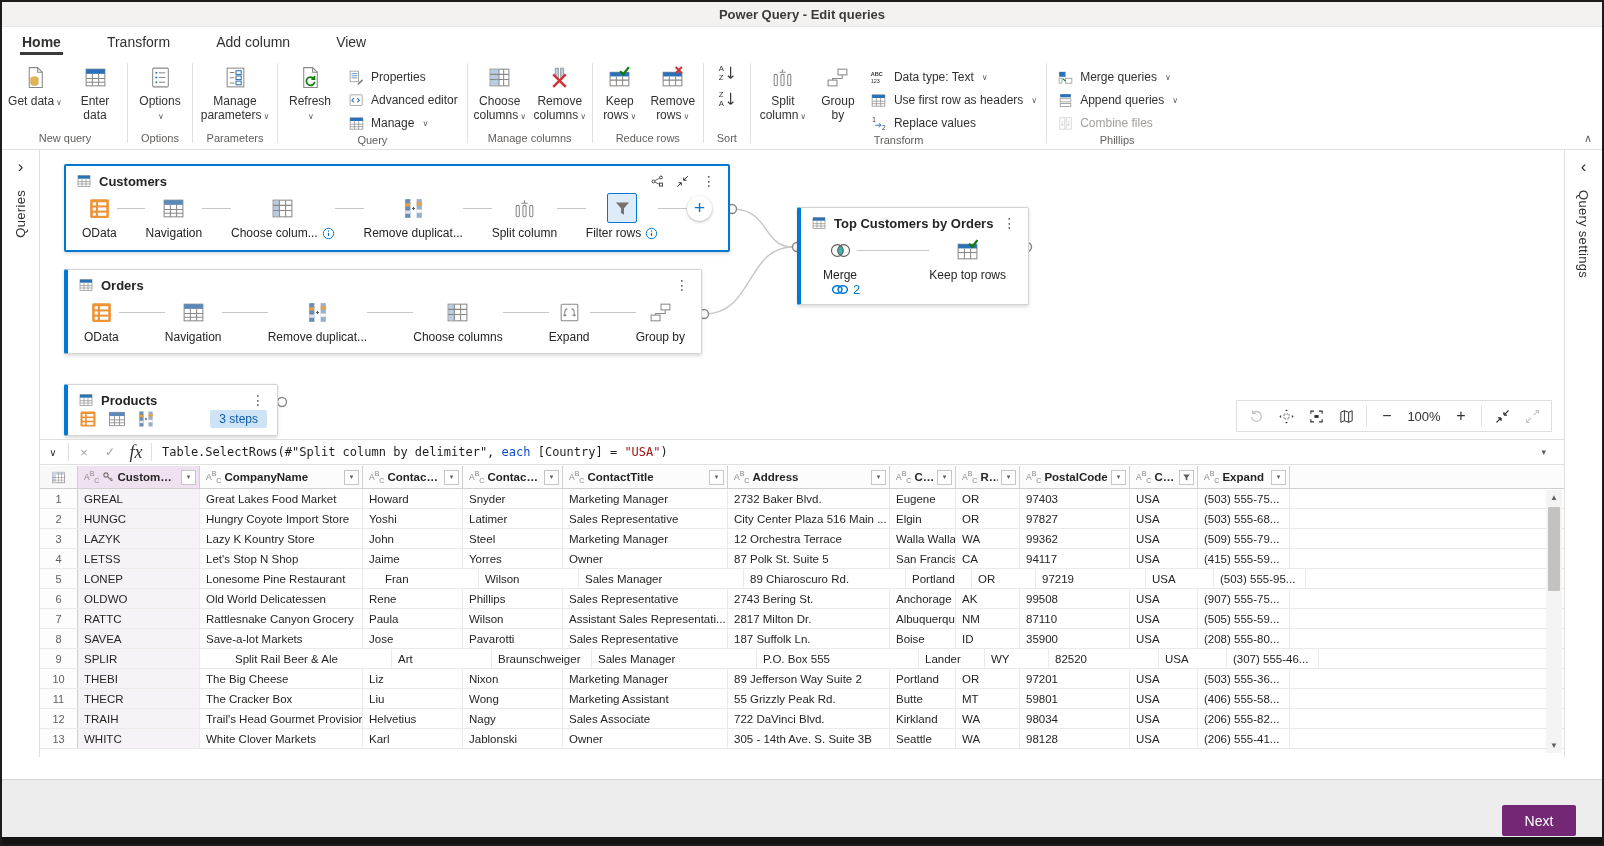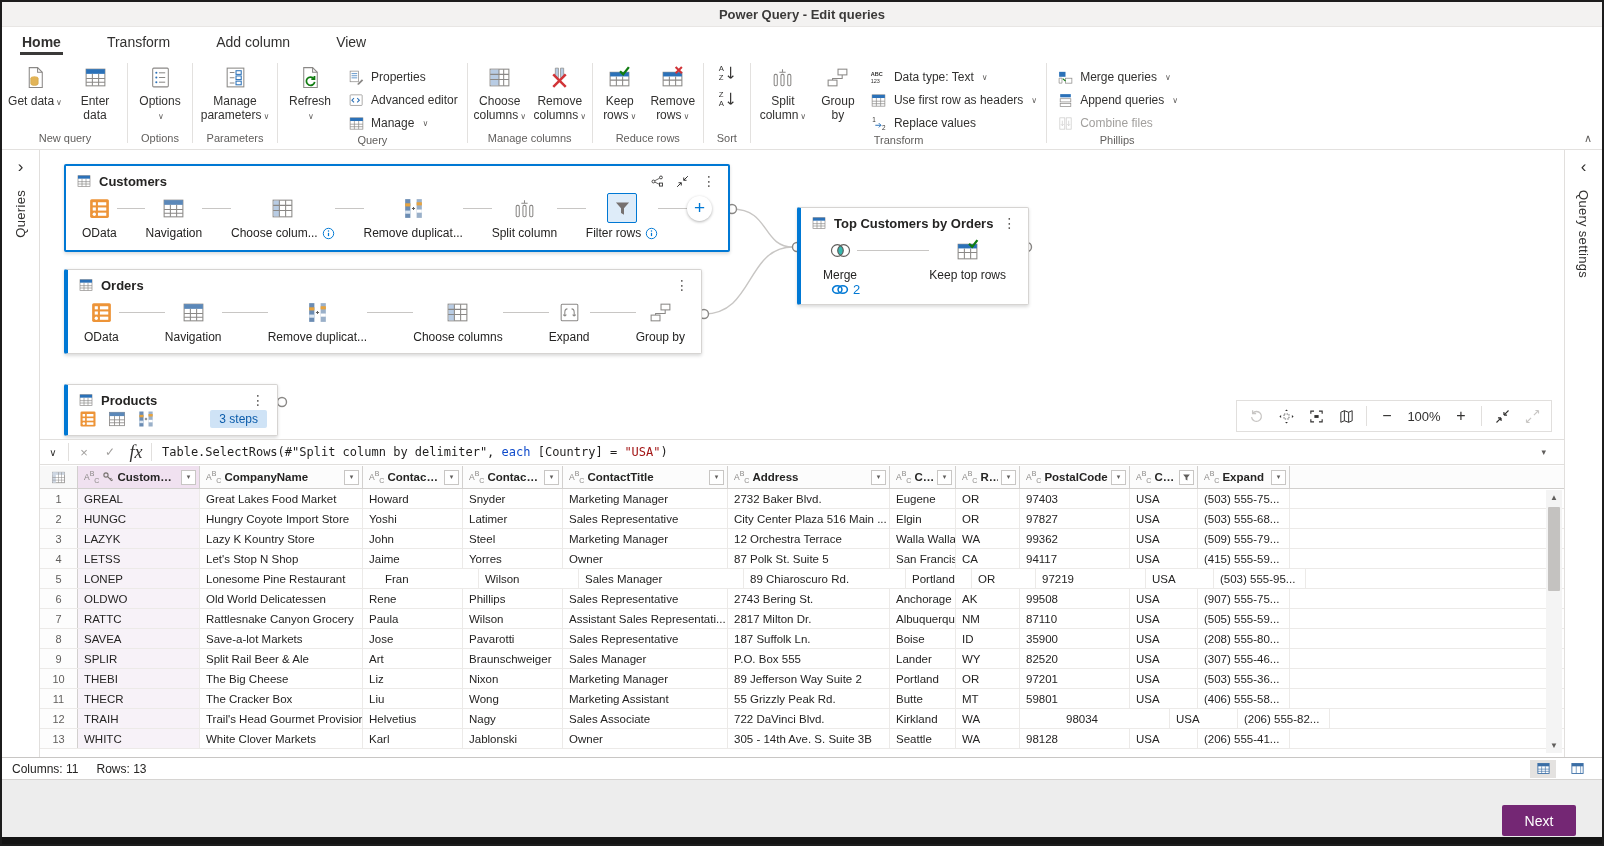--- a/index.html
+++ b/index.html
@@ -1077,21 +1077,21 @@
               <div class="gcell" style="width: 162px;">187 Suffolk Ln.</div>
               <div class="gcell" style="width: 66px;">Boise</div>
               <div class="gcell" style="width: 64px;">ID</div>
               <div class="gcell" style="width: 110px;">35900</div>
               <div class="gcell" style="width: 68px;">USA</div>
               <div class="gcell" style="width: 92px;">(208) 555-80...</div>
             </div>
             <div class="grow">
               <div class="rnum">9</div>
               <div class="gcell colsel" style="width: 122px;">SPLIR</div>
-              <div class="gcell" style="width: 163px;">Split Rail Beer &amp; Ale</div>
+              <div class="gcell" style="width: 163px; margin-left: 29px;">Split Rail Beer &amp; Ale</div>
               <div class="gcell" style="width: 100px;">Art</div>
               <div class="gcell" style="width: 100px;">Braunschweiger</div>
               <div class="gcell" style="width: 165px;">Sales Manager</div>
               <div class="gcell" style="width: 162px;">P.O. Box 555</div>
               <div class="gcell" style="width: 66px;">Lander</div>
               <div class="gcell" style="width: 64px;">WY</div>
               <div class="gcell" style="width: 110px;">82520</div>
               <div class="gcell" style="width: 68px;">USA</div>
               <div class="gcell" style="width: 92px;">(307) 555-46...</div>
             </div>
@@ -1126,21 +1126,21 @@
             <div class="grow">
               <div class="rnum">12</div>
               <div class="gcell colsel" style="width: 122px;">TRAIH</div>
               <div class="gcell" style="width: 163px;">Trail's Head Gourmet Provision...</div>
               <div class="gcell" style="width: 100px;">Helvetius</div>
               <div class="gcell" style="width: 100px;">Nagy</div>
               <div class="gcell" style="width: 165px;">Sales Associate</div>
               <div class="gcell" style="width: 162px;">722 DaVinci Blvd.</div>
               <div class="gcell" style="width: 66px;">Kirkland</div>
               <div class="gcell" style="width: 64px;">WA</div>
-              <div class="gcell" style="width: 110px; margin-left: 40px;">98034</div>
+              <div class="gcell" style="width: 110px;">98034</div>
               <div class="gcell" style="width: 68px;">USA</div>
               <div class="gcell" style="width: 92px;">(206) 555-82...</div>
             </div>
             <div class="grow">
               <div class="rnum">13</div>
               <div class="gcell colsel" style="width: 122px;">WHITC</div>
               <div class="gcell" style="width: 163px;">White Clover Markets</div>
               <div class="gcell" style="width: 100px;">Karl</div>
               <div class="gcell" style="width: 100px;">Jablonski</div>
               <div class="gcell" style="width: 165px;">Owner</div>
@@ -1154,42 +1154,18 @@
           </div>
         <div class="vscroll">
           <div class="varrow" style="top:0;">▲</div>
           <div class="vthumb"></div>
           <div class="varrow" style="bottom:0;">▼</div>
         </div>
       </div>
     </div>
   </div>
 
-  <div class="statusbar">
-    <span>Columns: 11</span>
-    <span>Rows: 13</span>
-    <span class="sicons">
-      <button class="sviewbtn active">
-          <span style="display:flex;">
-            <svg viewBox="0 0 24 24">
-              <rect x="3" y="4" width="18" height="16" fill="#fff" stroke="#3b6ea5" stroke-width="1.4"></rect>
-              <rect x="3" y="4" width="18" height="4.5" fill="#3b6ea5"></rect>
-              <path d="M3 13h18M3 16.5h18M9 8.5v11.5M15 8.5v11.5" stroke="#3b6ea5" fill="none"></path>
-            </svg>
-          </span>
-        </button>
-      <button class="sviewbtn">
-          <span style="display:flex;">
-            <svg viewBox="0 0 24 24">
-              <rect x="3" y="4" width="18" height="16" fill="#fff" stroke="#3b6ea5" stroke-width="1.4"></rect>
-              <rect x="3" y="4" width="18" height="4.5" fill="#3b6ea5"></rect>
-              <path d="M10 4v16M17 4v16" stroke="#3b6ea5" fill="none"></path>
-            </svg>
-          </span>
-        </button>
-    </span>
-  </div>
 
   <div class="footer">
     <button class="nextbtn">Next</button>
   </div>
   <div class="bottombar"></div>
 </div>
 
 </body></html>

